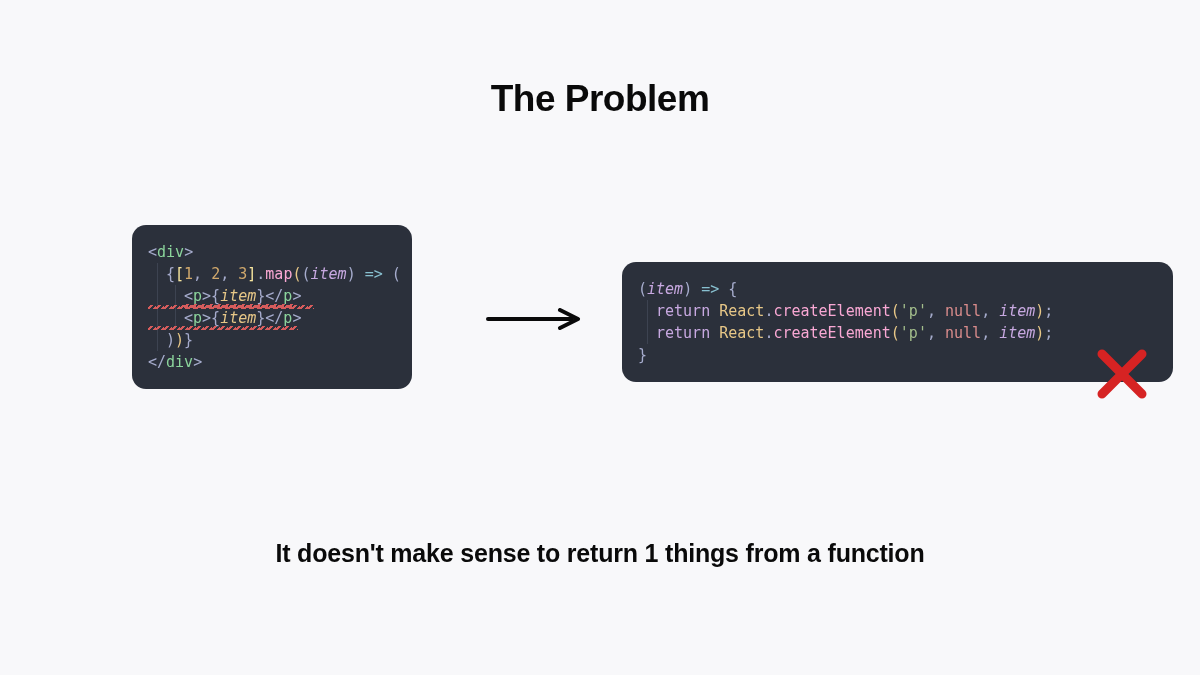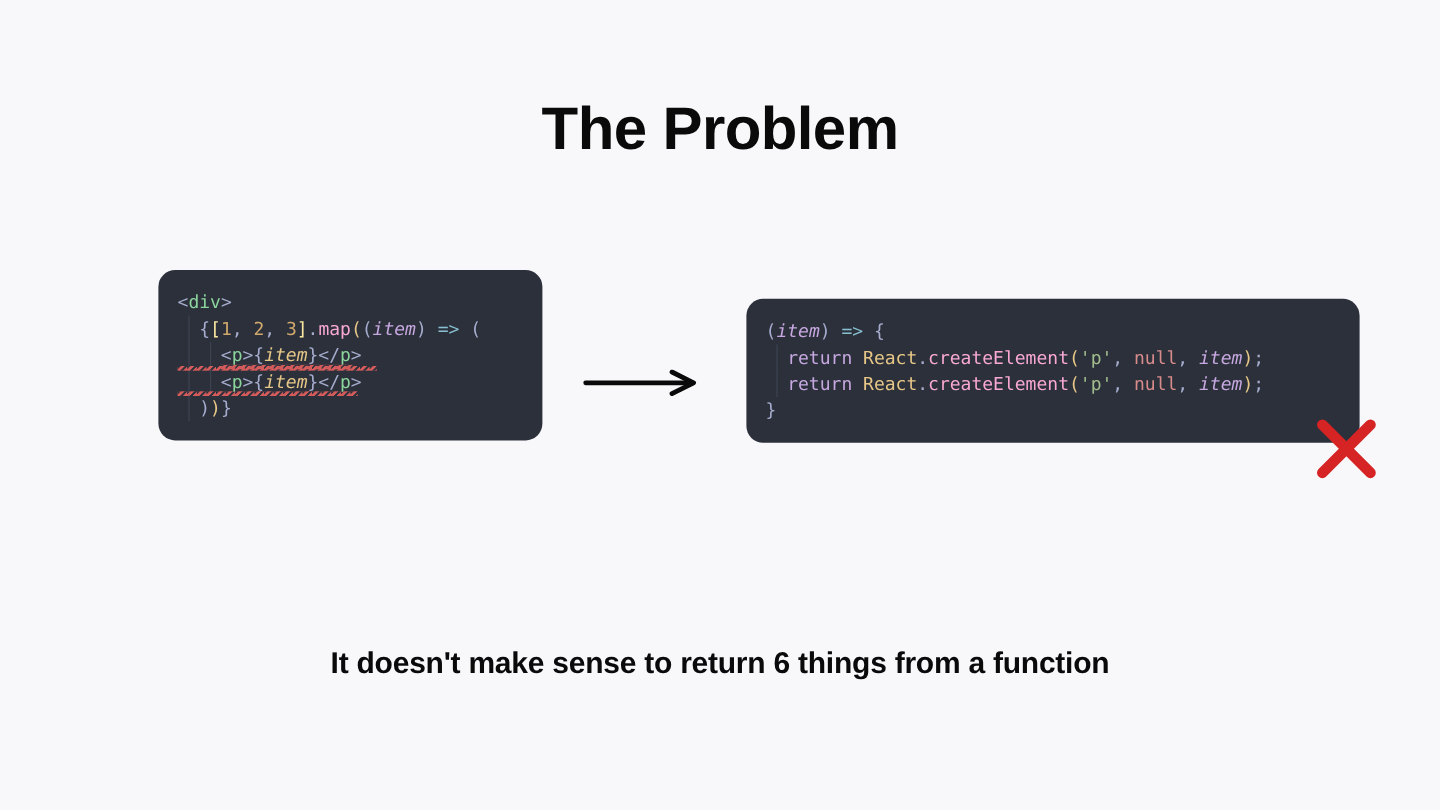--- a/index.html
+++ b/index.html
@@ -8,21 +8,21 @@
     background: #f8f8fa;
     font-family: -apple-system, BlinkMacSystemFont, "Segoe UI", Helvetica, Arial, sans-serif;
     position: relative;
     overflow: hidden;
   }
   .title {
     position: absolute;
     top: 78px;
     left: 0; right: 0;
     text-align: center;
-    font-size: 50px;
+    font-size: 37px;
     font-weight: 700;
     color: #0a0a0a;
     letter-spacing: -0.5px;
   }
   .caption {
     position: absolute;
     top: 539px;
     left: 0; right: 0;
     text-align: center;
     font-size: 25px;
@@ -34,22 +34,22 @@
     position: absolute;
     background: #2b303b;
     border-radius: 14px;
     font-family: ui-monospace, SFMono-Regular, Menlo, Consolas, monospace;
     font-size: 15px;
     line-height: 22px;
     color: #c0c5ce;
     padding: 16px 20px 16px 16px;
     white-space: nowrap;
   }
-  #card-left { top: 225px; left: 132px; width: 320px; }
-  #card-right { top: 249px; left: 622px; width: 511px; }
+  #card-left { top: 225px; left: 132px; width: 280px; }
+  #card-right { top: 262px; left: 622px; width: 551px; }
   .line { position: relative; }
   .ind1 { padding-left: 18px; }
   .ind2 { padding-left: 36px; }
   .g1 { position:absolute; left:9px; top:0; width:1px; height:100%; background:#4a5061; opacity:.6;}
   .g2 { position:absolute; left:27px; top:0; width:1px; height:100%; background:#4a5061; opacity:.6;}
 
   
   .c-punc   { color: #a6accd; }   
   .c-tag    { color: #8bd49c; }   
   .c-num    { color: #d0a86c; }   
@@ -110,20 +110,23 @@
   <div class="line ind2">
     <span class="g1"></span><span class="g2"></span>
     <span class="c-punc">&lt;</span><span class="c-tag">p</span><span class="c-punc">&gt;</span><span class="c-punc">{</span><span class="c-item-y">item</span><span class="c-punc">}</span><span class="c-punc">&lt;/</span><span class="c-tag">p</span><span class="c-punc">&gt;</span>
     <div class="squiggle" style="left:0px; width:166px; top:-2px;"></div>
     <div class="squiggle" style="left:0px; width:150px; bottom:-1px;"></div>
   </div>
   <div class="line ind1">
     <span class="g1"></span>
     <span class="c-punc">)</span><span class="c-paren-y">)</span><span class="c-punc">}</span>
   </div>
+  <div class="line">
+    <span class="c-punc">&lt;/</span><span class="c-tag">div</span><span class="c-punc">&gt;</span>
+  </div>
 </div>
 
 <div class="arrow">
   <svg viewBox="0 0 100 22" width="100" height="22">
     <line x1="2" y1="11" x2="86" y2="11" stroke="#0a0a0a" stroke-width="4" stroke-linecap="round"></line>
     <polyline points="74,2 92,11 74,20" fill="none" stroke="#0a0a0a" stroke-width="4" stroke-linecap="round" stroke-linejoin="round"></polyline>
   </svg>
 </div>
 
 <div id="card-right" class="code-card">
@@ -143,13 +146,13 @@
   </div>
 </div>
 
 <div class="x-mark">
   <svg viewBox="0 0 56 56" width="56" height="56">
     <line x1="8" y1="8" x2="48" y2="48" stroke="#d62323" stroke-width="9" stroke-linecap="round"></line>
     <line x1="48" y1="8" x2="8" y2="48" stroke="#d62323" stroke-width="9" stroke-linecap="round"></line>
   </svg>
 </div>
 
-<div class="caption">It doesn't make sense to return 6 things from a function</div>
+<div class="caption">It doesn't make sense to return 1 things from a function</div>
 
 </body></html>

